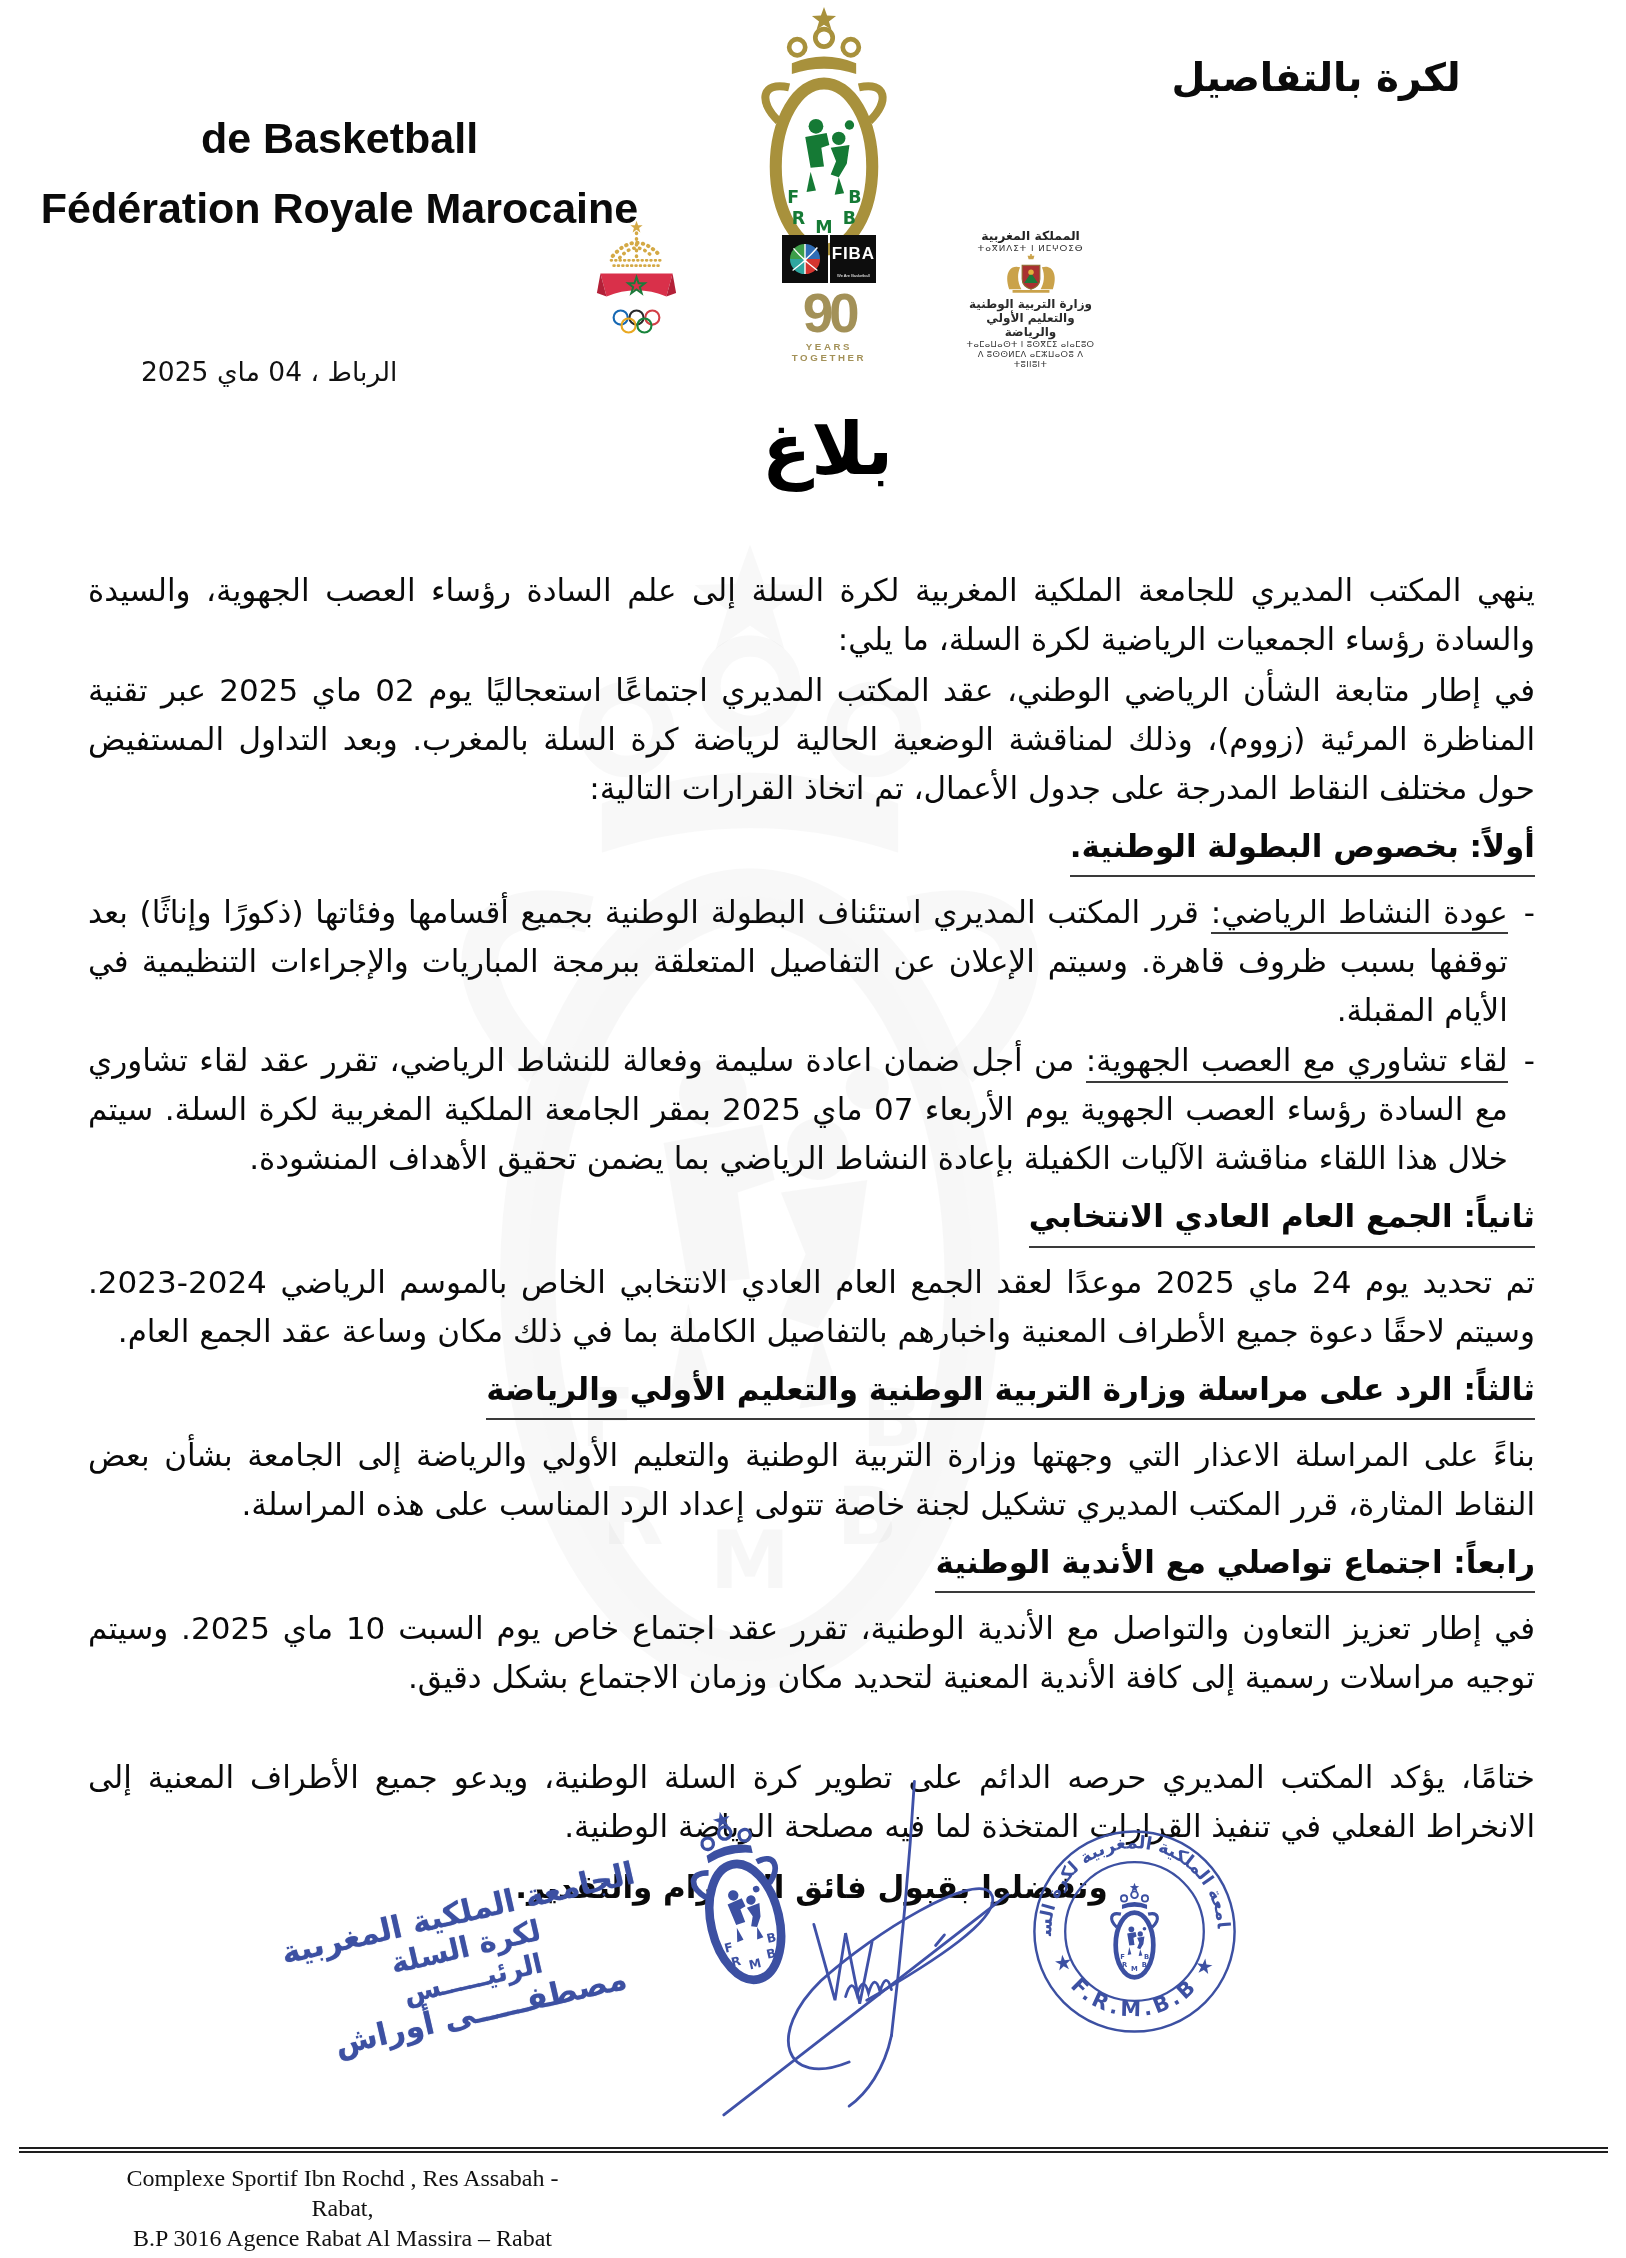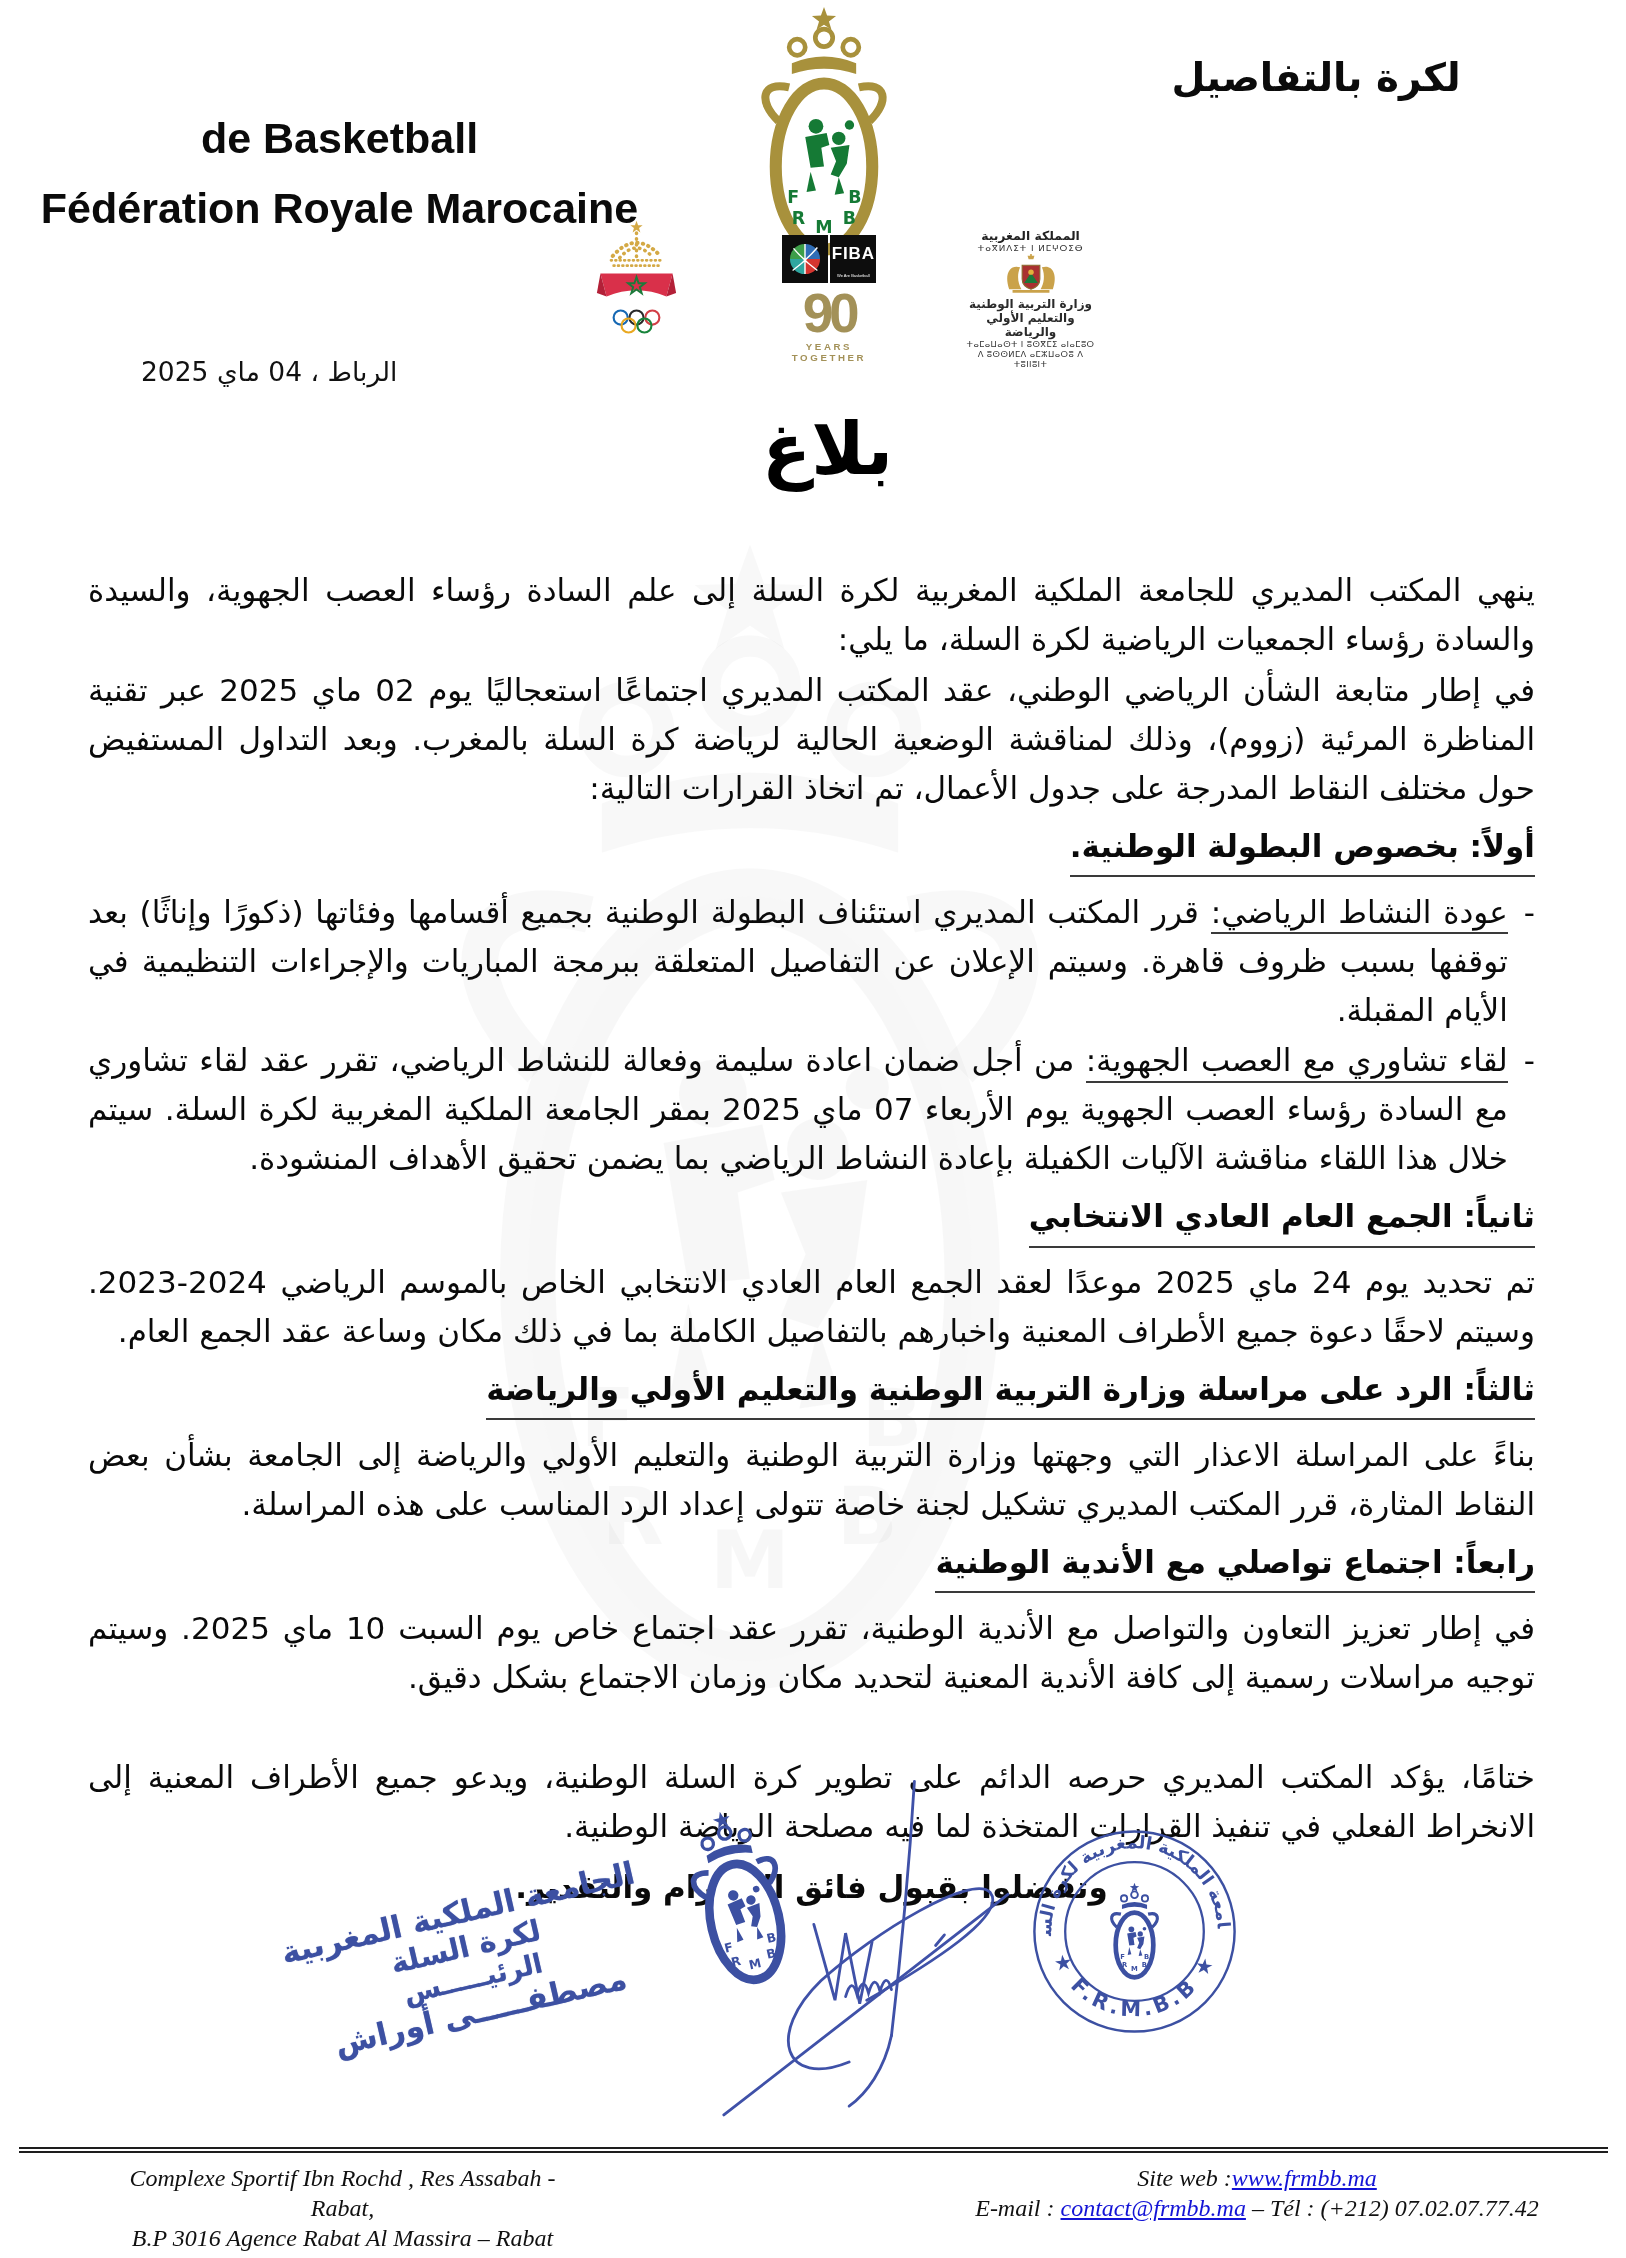--- a/index.html
+++ b/index.html
@@ -51,21 +51,21 @@
               text-shadow:0 0 0.9px rgba(60,80,162,.55);}
   .pl1{font-size:31px;} .pl2{font-size:29px;} .pl3{font-size:27px;} .pl4{font-size:31px;}
   .pres-crest{width:95px;height:182px;}
   .signature{position:absolute;left:715px;top:1769px;width:300px;height:353px;}
   .round-stamp{position:absolute;left:1019px;top:1816px;width:231px;height:231px;}
   .rs-text{font:700 23px "DejaVu Sans",sans-serif;fill:#3c50a2;}
   .rs-latin{font:700 27px "DejaVu Sans",sans-serif;fill:#3c50a2;letter-spacing:5px;}
   
   .foot-rule{position:absolute;left:19.4px;right:19.4px;top:2147px;border-top:6.2px double #1d1d1d;}
   .footer{position:absolute;left:0;right:0;top:2163px;display:flex;justify-content:space-between;
-          font-family:"Liberation Serif",serif;font-size:24px;line-height:1.25;color:#111;font-style:italic;}
+          font-family:"Liberation Serif",serif;font-size:24px;line-height:1.25;color:#111;}
   .foot-left{margin-left:113px;width:459px;text-align:center;}
   .foot-right{margin-right:35px;width:670px;text-align:center;}
   .blue-link{color:#1313d6;text-decoration:underline;cursor:pointer;}
 </style>
 </head>
 <body>
 
 <svg width="0" height="0" style="position:absolute" aria-hidden="true">
   <symbol id="crest-symbol" viewBox="0 0 100 190">
     <polygon points="50,1 52.3,7.4 59,7.6 53.7,11.7 55.6,18 50,14.2 44.4,18 46.3,11.7 41,7.6 47.7,7.4" fill="var(--c1)"></polygon>
@@ -236,24 +236,16 @@
       <use href="#crest-symbol" x="116" y="86" width="68" height="129"></use>
     </g>
   </svg>
 
   <div class="foot-rule"></div>
   <div class="footer">
     <div class="foot-left">
       <div>Complexe Sportif Ibn Rochd , Res Assabah -Rabat,</div>
       <div>B.P 3016 Agence Rabat Al Massira  – Rabat</div>
     </div>
-    <div class="foot-right">
-      <div>
-        <span>Site web :</span><span class="blue-link">www.frmbb.ma</span>
-      </div>
-      <div>
-        <span>E-mail : </span><span class="blue-link">contact@frmbb.ma</span><span> – Tél : (+212) 07.02.07.77.42</span>
-      </div>
-    </div>
   </div>
 
 </div>
 
 
 </body></html>

